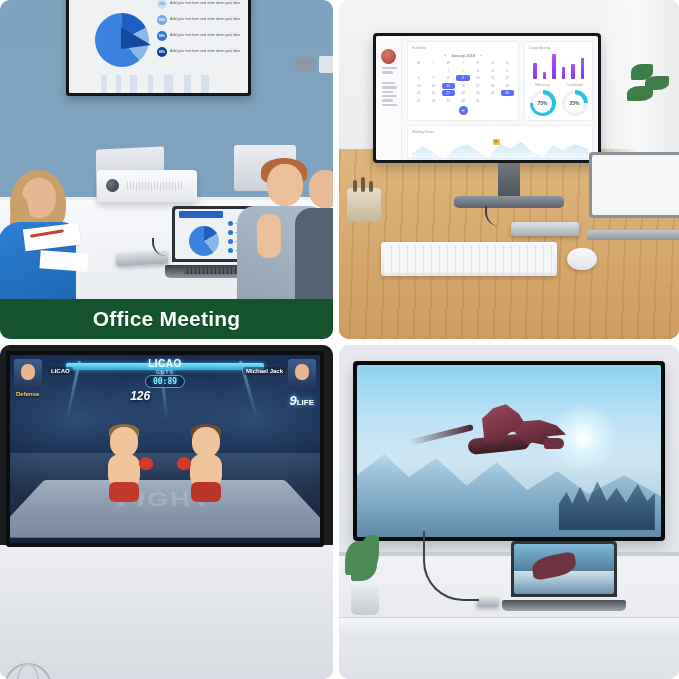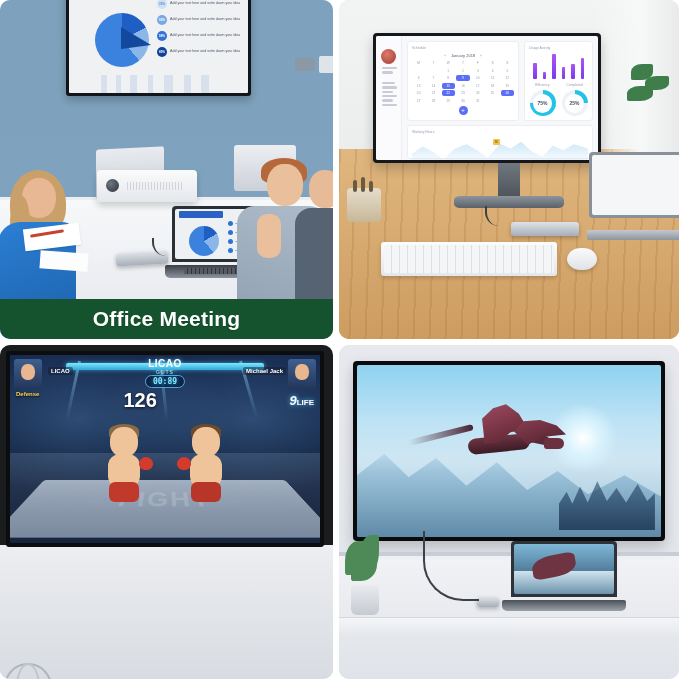--- a/index.html
+++ b/index.html
@@ -193,21 +193,21 @@
   .hb-l { left:56px; width:110px; } .hb-r { right:56px; width:110px; }
   .life { position:absolute; left:50%; top:1px; transform:translateX(-50%); text-align:center; }
   .life b { display:block; color:#fff; font-size:10px; font-weight:bold; letter-spacing:.5px;
             text-shadow:0 0 4px rgba(120,220,255,.9); }
   .life s { display:block; color:#bfe9ff; font-size:5px; text-decoration:none; letter-spacing:1px; }
   .timer { position:absolute; left:50%; top:18px; transform:translateX(-50%);
            background:rgba(10,30,60,.75); border:1px solid #4fa9e0; border-radius:7px;
            padding:1px 7px; color:#7fe8ff; font-size:8px; font-weight:bold;
            font-family:"DejaVu Sans Mono", monospace; text-shadow:0 0 4px #2fa6d8; }
   .score { position:absolute; left:42%; top:34px; transform:translateX(-50%);
-           color:#fff; font-size:20px; font-weight:bold; 
+           color:#fff; font-size:12px; font-weight:bold; font-style:italic;
            text-shadow:0 1px 3px rgba(0,0,0,.8); }
   .pname { position:absolute; top:10px; color:#fff; font-size:6px; font-weight:bold;
            background:rgba(20,30,50,.5); padding:1px 3px; border-radius:2px; }
   .pn-l { left:38px; } .pn-r { right:34px; }
   .face { position:absolute; top:2px; width:28px; height:30px; border-radius:3px;
           background:linear-gradient(180deg,#3f5f8e,#22365a); overflow:hidden; }
   .face.l { left:4px; } .face.r { right:4px; }
   .face i { position:absolute; left:7px; top:5px; width:14px; height:16px; border-radius:45%; background:#e8b78f; }
   .defense { position:absolute; left:6px; top:34px; color:#ffd34d; font-size:6px; font-weight:bold;
              text-shadow:0 1px 2px #000; }

